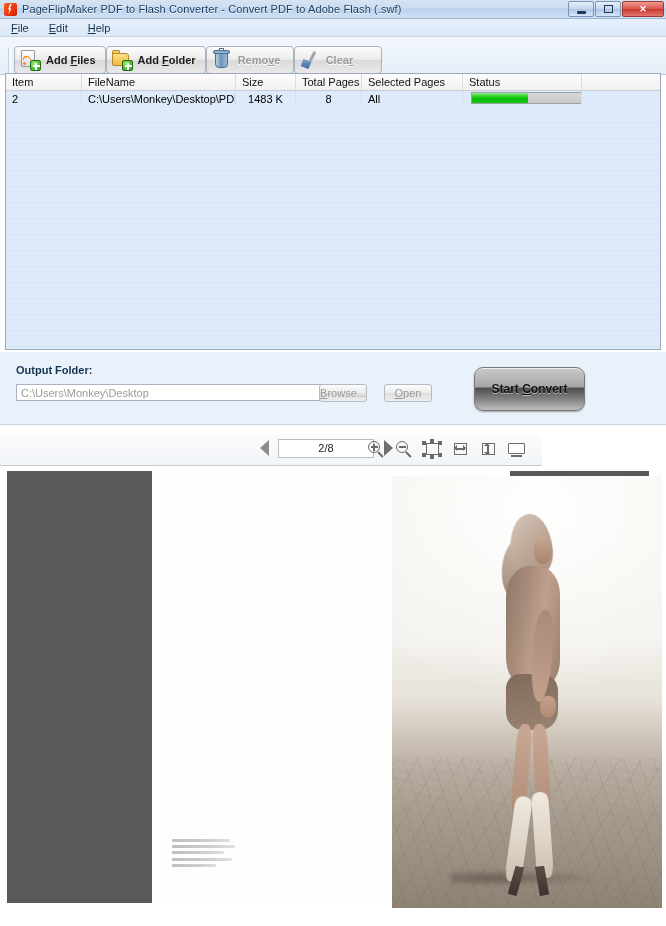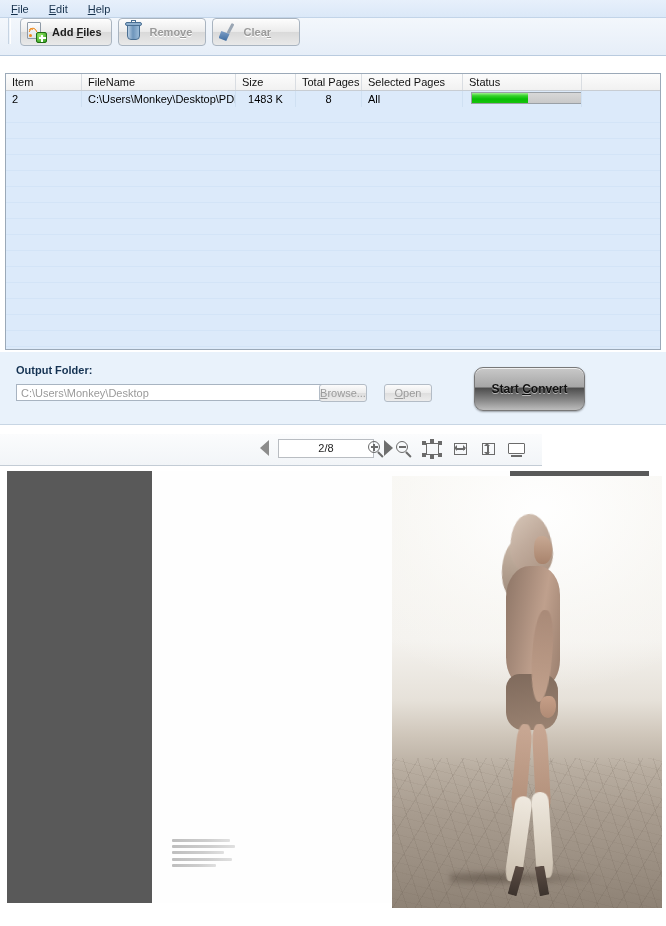--- a/index.html
+++ b/index.html
@@ -63,21 +63,21 @@
     display: flex; align-items: center; padding-left: 8px; gap: 14px;
   }
   .menu-item { font-size: 11px; color: #16314c; cursor: default; padding: 9px 3px; }
   .menu-item u { text-decoration: underline; }
 
   
   .toolbar {
     height: 38px;
     background: linear-gradient(180deg,#f3f7fc 0%, #e6eef8 100%);
     border-bottom: 1px solid #b9cbdf;
-    display: flex; align-items: flex-start; padding-left: 8px; gap: 6px;
+    display: flex; align-items: flex-end; padding-left: 8px; 
     position: relative;
   }
   .tb-grip { width: 3px; height: 26px; border-left: 1px solid #c6d4e3; border-right: 1px solid #ffffff; margin-right: 3px;}
   .tbtn {
     height: 28px; min-width: 88px; padding: 0 9px 0 4px;
     border: 1px solid #a9b4c0; border-radius: 4px;
     background: linear-gradient(180deg,#fdfdfd 0%, #ebebeb 48%, #d9d9d9 50%, #e9e9e9 100%);
     display: flex; align-items: center; gap: 5px;
     font-size: 11px; color: #1c1c1c; font-weight: bold;
     box-shadow: inset 0 1px 0 #ffffff;
@@ -340,20 +340,33 @@
   .pv-caption span:nth-child(2){ width: 63px; }
   .pv-caption span:nth-child(3){ width: 52px; }
   .pv-caption span:nth-child(4){ width: 60px; }
   .pv-caption span:nth-child(5){ width: 44px; }
 </style>
 </head>
 <body>
 
 <div class="app">
 
+  <div class="titlebar">
+    <div class="app-icon"></div>
+    <div class="title-text">PageFlipMaker PDF to Flash Converter - Convert PDF to Adobe Flash (.swf)</div>
+    <div class="winbtns">
+      <div class="winbtn">
+          <span class="glyph-min"></span>
+        </div>
+      <div class="winbtn">
+          <span class="glyph-max"></span>
+        </div>
+      <div class="winbtn close">✕</div>
+    </div>
+  </div>
 
   <div class="menubar">
     <div class="menu-item"><u>F</u><span title="File">ile</span></div>
     <div class="menu-item"><u>E</u><span>dit</span></div>
     <div class="menu-item"><u>H</u><span>elp</span></div>
   </div>
 
   <div class="toolbar">
     <div class="tb-grip"></div>
 
@@ -363,20 +376,28 @@
         <span class="rss">
             <i></i>
             <i></i>
             <b></b>
           </span>
         <span class="plus-badge"></span>
       </span>
       <span>Add <u>F</u>iles</span>
     </div>
 
+    <div class="tbtn">
+      <span class="tb-ico ico-folder">
+        <span class="tab"></span>
+          <span class="fld"></span>
+        <span class="plus-badge"></span>
+      </span>
+      <span>Add <u>F</u>older</span>
+    </div>
 
     <div class="tbtn disabled">
       <span class="tb-ico ico-trash">
         <span class="hdl"></span>
           <span class="lid"></span>
           <span class="can"></span>
       </span>
       <span>Remo<u>v</u>e</span>
     </div>
 

